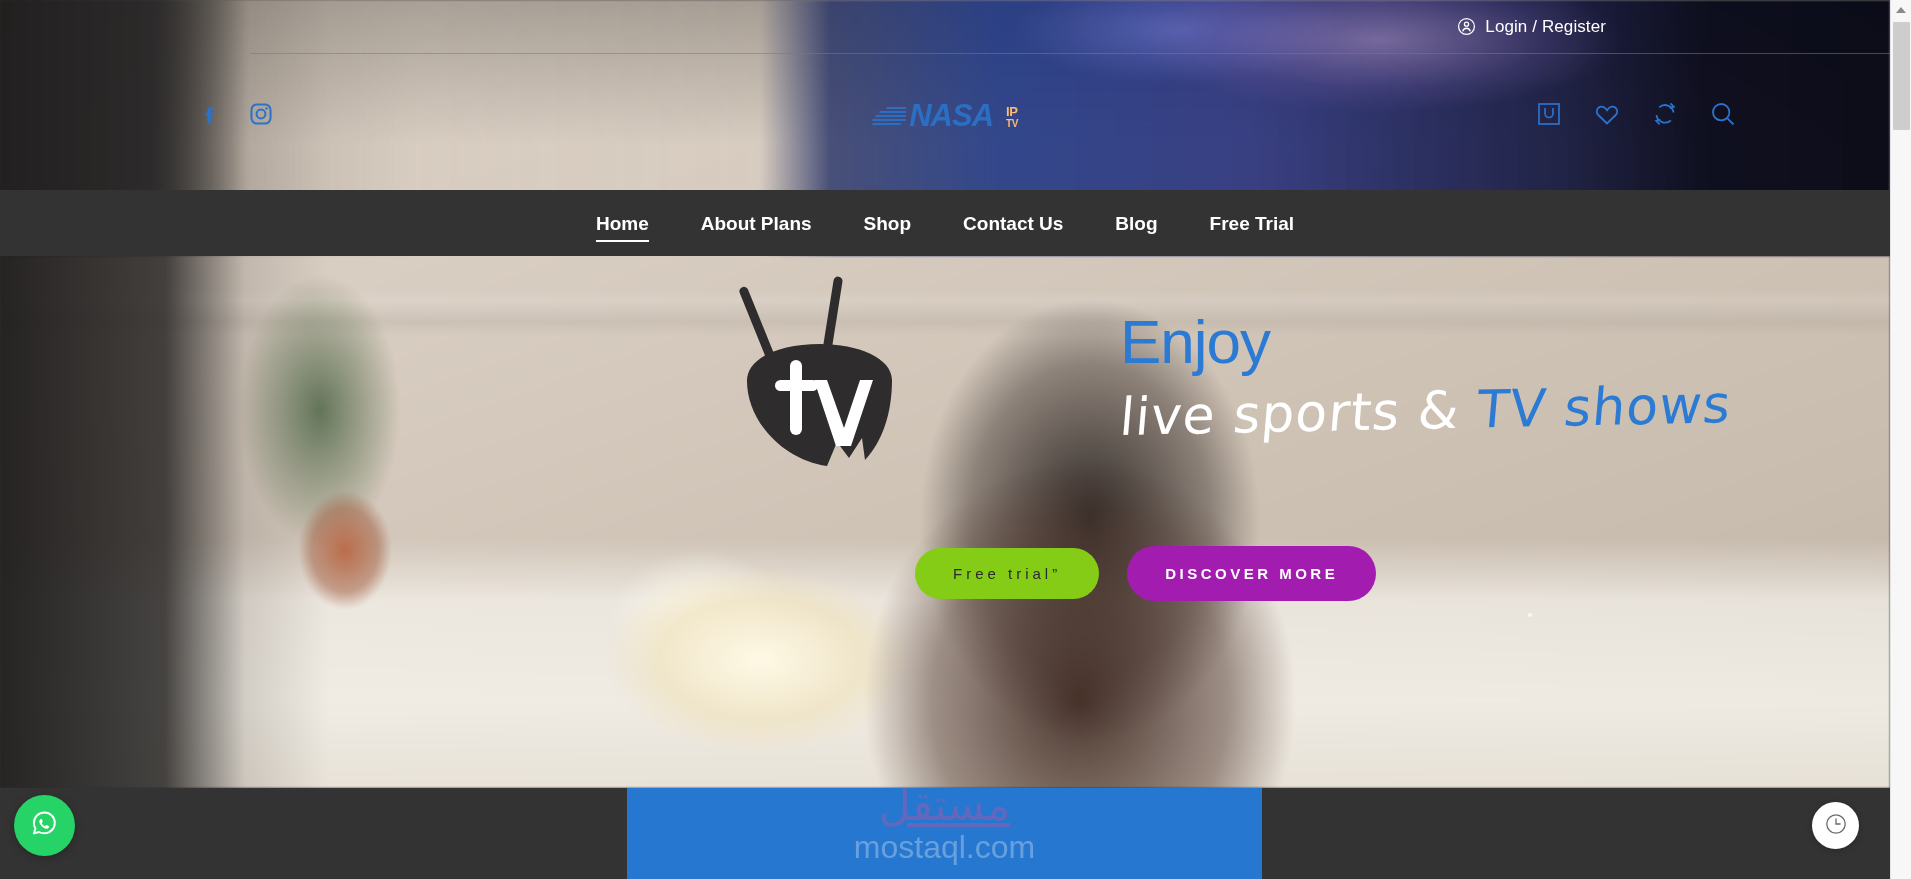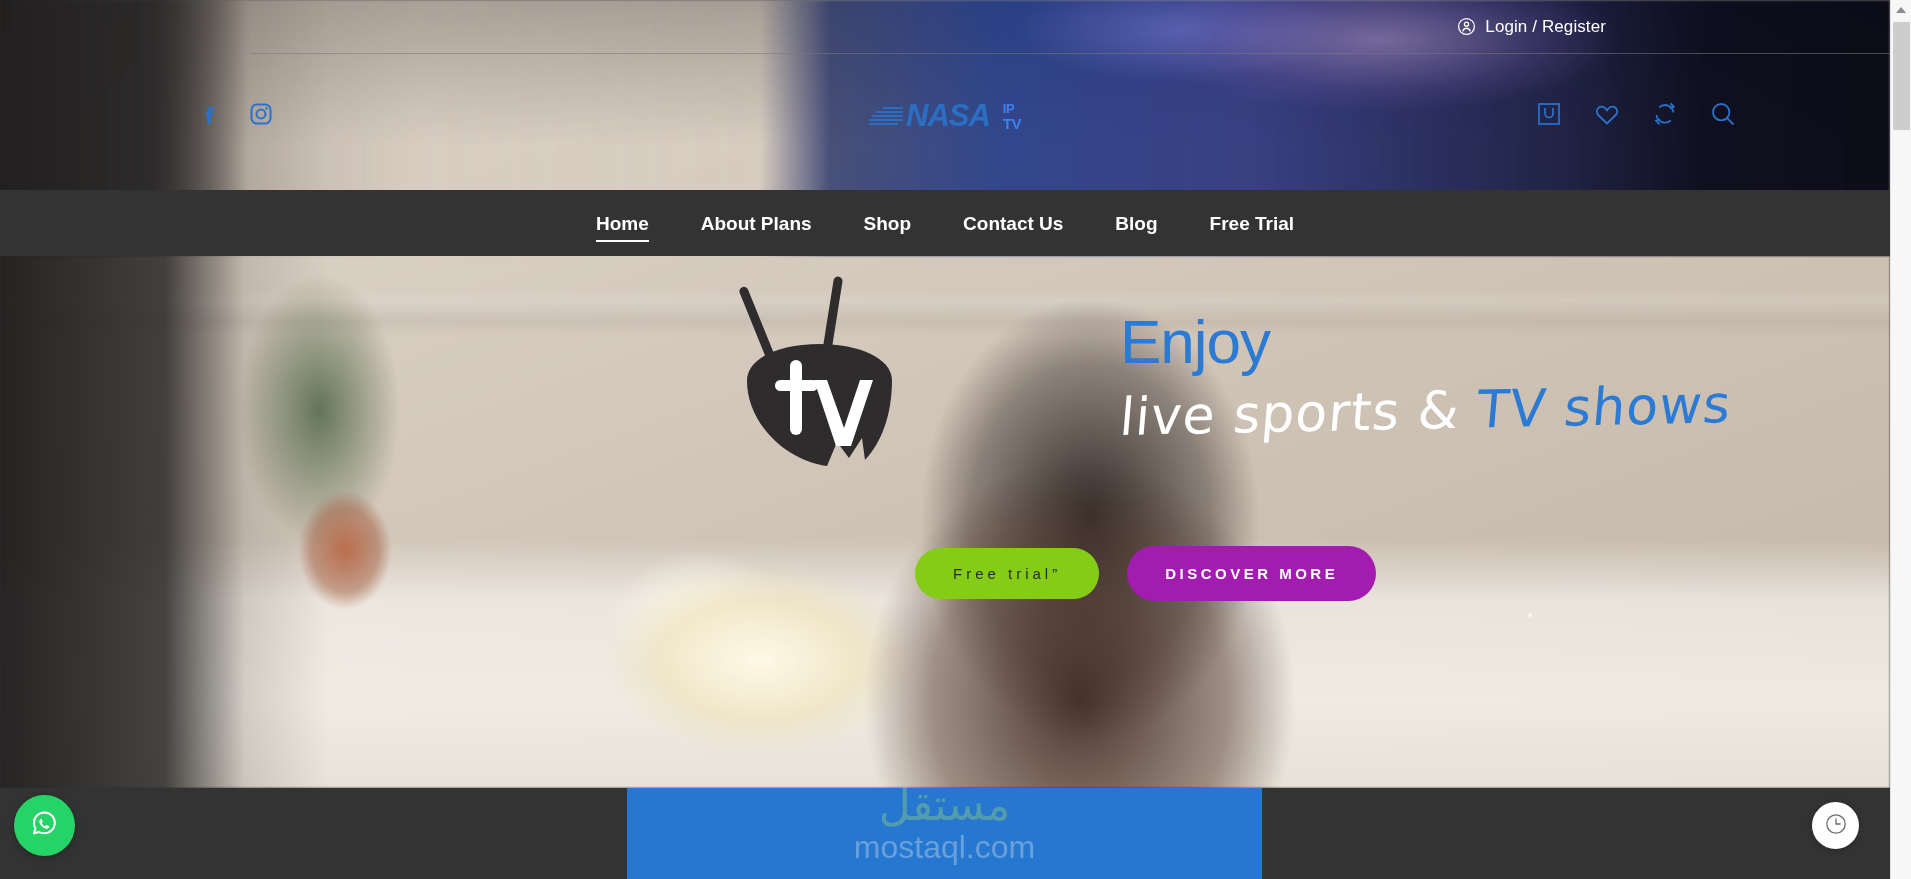--- a/index.html
+++ b/index.html
@@ -89,24 +89,24 @@
   .logo-stripes i:nth-child(3){ width:92%; margin-left:8%; }
   .logo-stripes i:nth-child(4){ width:100%; }
   .logo-stripes i:nth-child(5){ width:86%; }
   .logo-nasa {
     font-family:"Liberation Sans", sans-serif; font-weight:bold;
     font-size:31px; color:#2b6fc4; letter-spacing:-1px;
     font-style:italic; line-height:1;
   }
   .logo-ip {
     display:flex; flex-direction:column; align-items:flex-start;
-    font-weight:bold; color:#3b82f6; line-height:1; margin-left:10px; padding-top:2px;
+    font-weight:bold; color:#fdba74; line-height:1; margin-left:10px; padding-top:2px;
   }
   .logo-ip span:first-child { font-size:13px; letter-spacing:-.5px; }
-  .logo-ip span:last-child { font-size:15px; letter-spacing:-.5px; margin-top:1px; }
+  .logo-ip span:last-child { font-size:10px; letter-spacing:-.5px; margin-top:1px; }
   .head-icons {
     position:absolute; right:152px; top:46px; display:flex; gap:28px; align-items:center;
   }
   .hic { width:30px; height:30px; cursor:pointer; }
 
   
   .navbar {
     position:absolute; left:0; top:190px; width:1890px; height:66px;
     background:#333333; z-index:19;
     display:flex; align-items:center; justify-content:center;
@@ -161,22 +161,22 @@
     position:absolute; left:627px; top:788px; width:635px; height:91px;
     background:#2577cf; z-index:13;
   }
   .watermark {
     position:absolute; left:627px; top:766px; width:635px; height:113px;
     z-index:14; display:flex; flex-direction:column;
     align-items:center; justify-content:center; pointer-events:none;
     opacity:.30;
   }
   .wm-ar {
-    font-size:44px; color:#bef264; direction:rtl;
-    font-family:"DejaVu Sans", sans-serif; line-height:1;
+    font-size:44px; color:#ec4899; direction:rtl;
+    font-family:"DejaVu Sans", sans-serif; line-height:1;text-decoration:underline;
   }
   .wm-en {
     font-size:32px; color:#ffffff; margin-top:4px;
     font-family:"Liberation Sans", sans-serif; line-height:1;
   }
 
   
   .wa-btn {
     position:absolute; left:14px; top:795px; width:61px; height:61px;
     border-radius:50%; background:#25D366; z-index:30; cursor:pointer;

